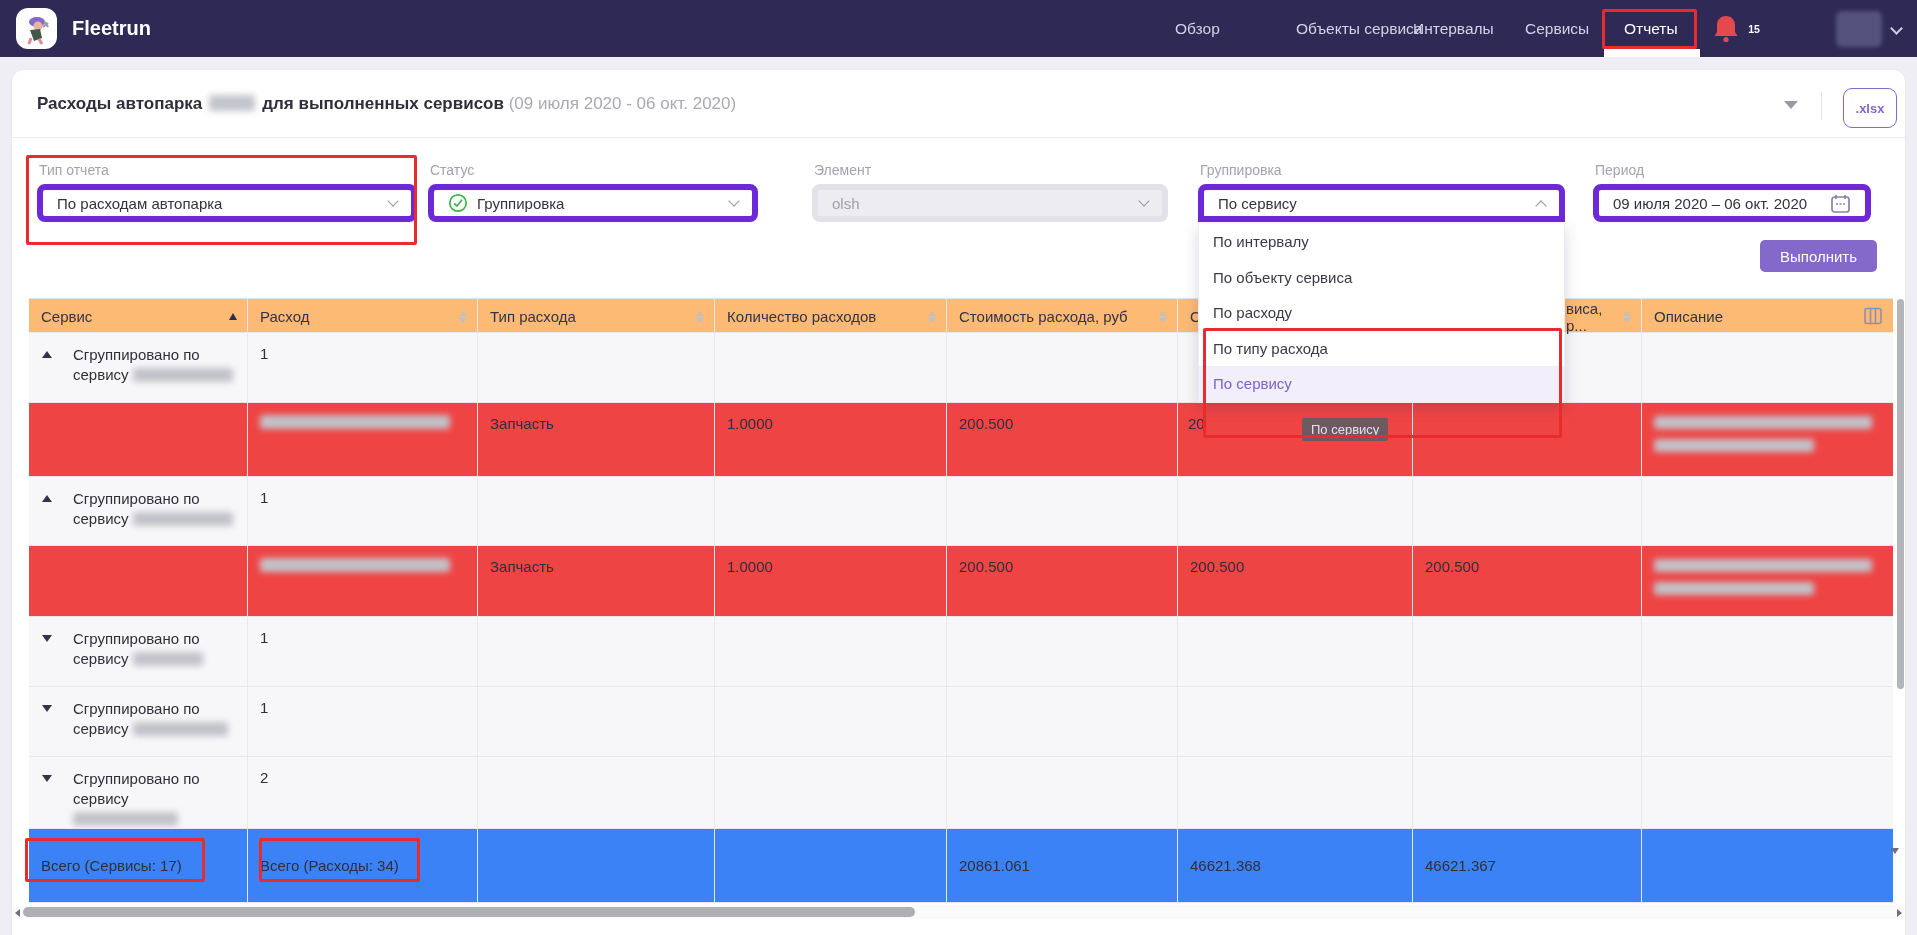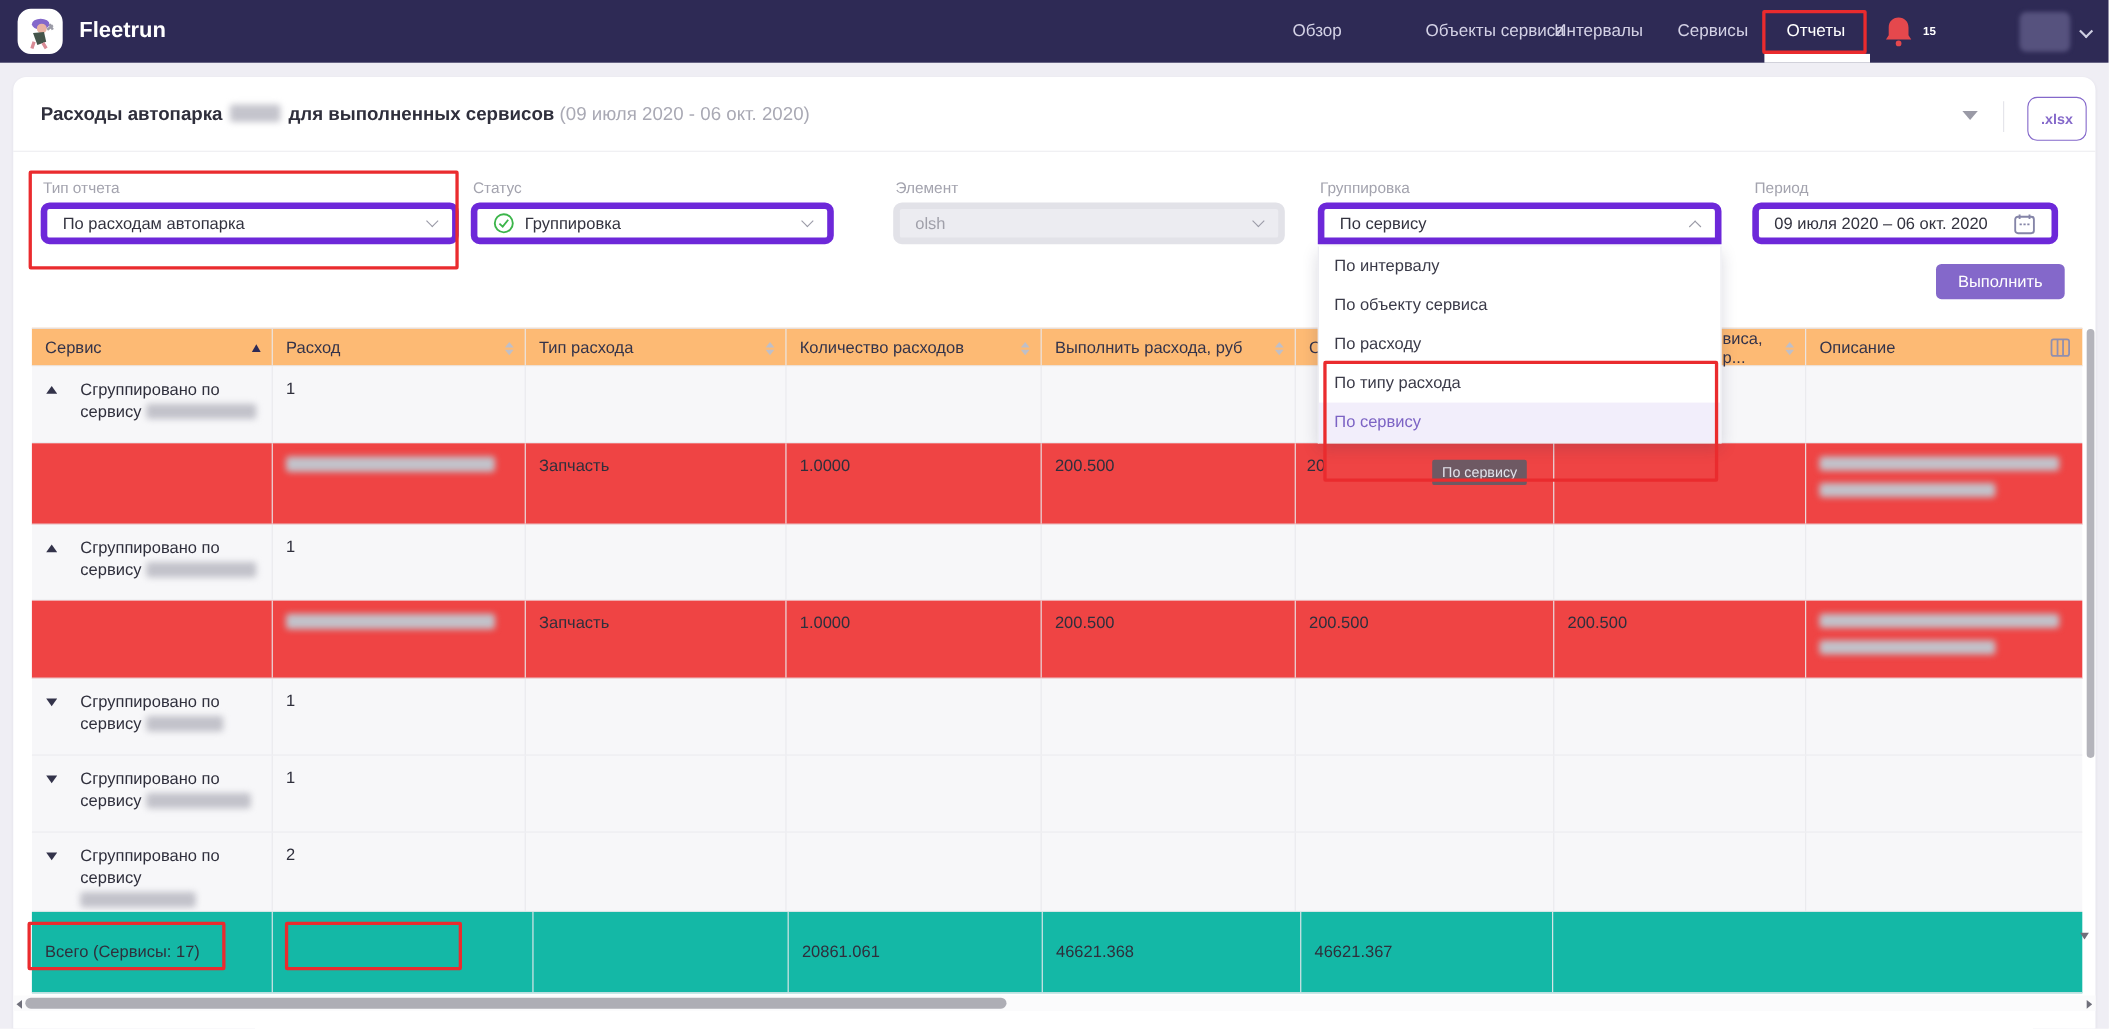--- a/index.html
+++ b/index.html
@@ -50,21 +50,21 @@
   .w5{width:231px;} .w6{width:235px;} .w7{width:229px;} .w8{width:252px;}
   .group-row{background:#f7f7f9;}
   .sort{margin-left:auto;display:flex;flex-direction:column;gap:2px;align-items:center;}
   .sort .u{width:0;height:0;border-left:4px solid transparent;border-right:4px solid transparent;border-bottom:5px solid #bfbfc8;}
   .sort .d{width:0;height:0;border-left:4px solid transparent;border-right:4px solid transparent;border-top:5px solid #bfbfc8;}
   .sort-asc{margin-left:auto;width:0;height:0;border-left:4.5px solid transparent;border-right:4.5px solid transparent;border-bottom:7px solid #2d2a56;}
   .tri-up{width:0;height:0;border-left:5px solid transparent;border-right:5px solid transparent;border-bottom:7px solid #33334a;position:absolute;left:13px;top:18px;cursor:pointer;}
   .tri-down{width:0;height:0;border-left:5px solid transparent;border-right:5px solid transparent;border-top:7px solid #33334a;position:absolute;left:13px;top:18px;cursor:pointer;}
   .group-label{margin-left:32px;line-height:20px;}
   .blur-block{background:#c2c2ca;border-radius:3px;filter:blur(3px);display:inline-block;}
-  .tfoot{background:#14b8a6;height:74px;}
+  .tfoot{background:#3b82f6;height:74px;}
   .tfoot .tcell{display:flex;align-items:center;padding-top:0;padding-bottom:0;}
   .cols-icon{position:absolute;right:10px;top:7px;cursor:pointer;}
 
   
   .dropdown{position:absolute;left:1186px;top:154px;width:367px;background:#fff;z-index:50;box-shadow:0 5px 14px rgba(40,40,80,.18);border:1px solid #ececf1;border-top:none;}
   .dd-item{height:35.5px;display:flex;align-items:center;padding-left:14px;font-size:15px;color:#3a3a48;cursor:pointer;}
   .dd-item.selected{background:#f2eefb;color:#7c63c4;}
   .tooltip{position:absolute;left:1290px;top:348px;height:23px;padding:0 9px;background:rgba(92,92,104,.88);color:#e2e2ea;font-size:13px;display:flex;align-items:center;border-radius:2px;z-index:55;}
 
   
@@ -187,21 +187,21 @@
           </span>
       </div>
       <div class="tcell w4">
         <span>Количество расходов</span>
         <span class="sort">
             <span class="u"></span>
             <span class="d"></span>
           </span>
       </div>
       <div class="tcell w5">
-        <span>Выполнить расхода, руб</span>
+        <span>Стоимость расхода, руб</span>
         <span class="sort">
             <span class="u"></span>
             <span class="d"></span>
           </span>
       </div>
       <div class="tcell w6">
         <span>О</span>
       </div>
       <div class="tcell w7">
         <span style="margin-left:141px;">виса, р...</span>
@@ -332,20 +332,21 @@
       <div class="tcell w3"></div>
         <div class="tcell w4"></div>
         <div class="tcell w5"></div>
       <div class="tcell w6"></div>
         <div class="tcell w7"></div>
         <div class="tcell w8"></div>
     </div>
 
     <div class="trow tfoot">
       <div class="tcell w1">Всего (Сервисы: 17)</div>
+      <div class="tcell w2">Всего (Расходы: 34)</div>
       <div class="tcell w3"></div>
         <div class="tcell w4"></div>
       <div class="tcell w5">20861.061</div>
       <div class="tcell w6">46621.368</div>
       <div class="tcell w7">46621.367</div>
       <div class="tcell w8"></div>
     </div>
   </div>
 
   <div class="dropdown">

